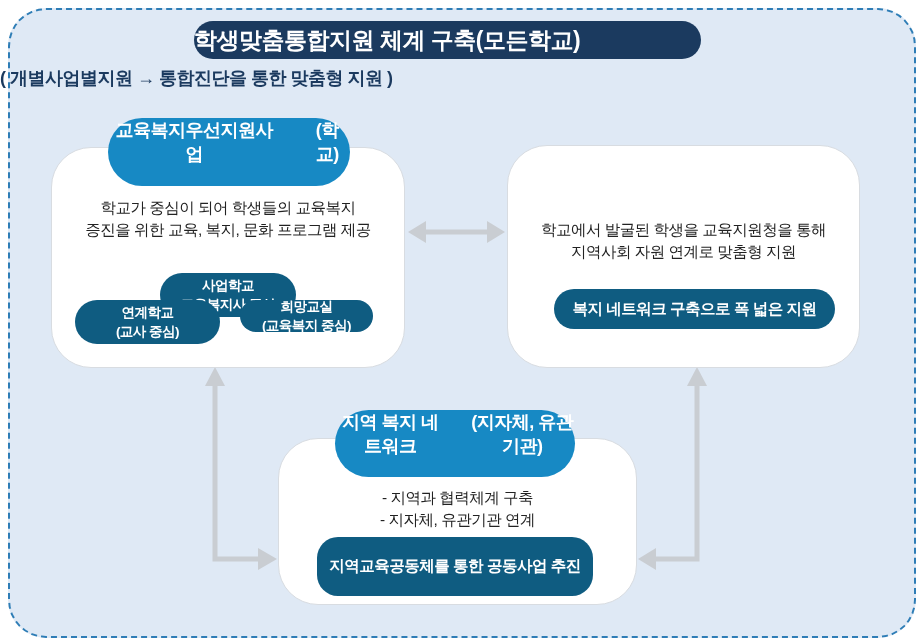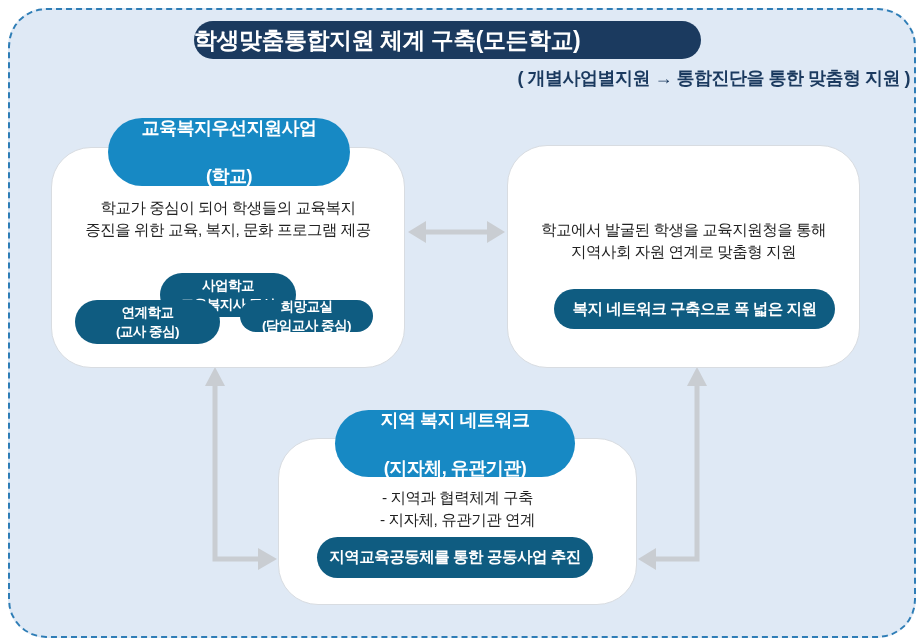--- a/index.html
+++ b/index.html
@@ -26,21 +26,21 @@
   .title-pill {
     position: absolute; left: 194px; top: 21px; width: 507px; height: 38px;
     background: var(--navy, #1b3a5f);
     border-radius: 19px;
     color: #ffffff; font-size: 23px; font-weight: bold;
     line-height: 38px; text-align: left;
     letter-spacing: -0.5px;
   }
   .subtitle {
     position: absolute; left: 0; top: 66px; width: 910px;
-    text-align: right;
+    text-align: left;
     color: var(--navy, #1b3a5f);
     font-size: 18px; font-weight: bold;
     letter-spacing: -0.5px;
   }
 
   .card {
     position: absolute;
     background: #ffffff;
     border: 1px solid #d8dce1;
     border-radius: 40px;
@@ -49,21 +49,21 @@
   .card-school { left: 51px;  top: 147px; width: 354px; height: 221px; }
   .card-office { left: 507px; top: 145px; width: 353px; height: 223px; }
   .card-region { left: 278px; top: 438px; width: 359px; height: 167px; }
 
   .head-pill {
     position: absolute;
     background: var(--blue, #1789c4);
     border-radius: 34px;
     color: #ffffff; font-weight: bold; font-size: 18px;
     text-align: center; line-height: 24px;
-    display: flex; flex-direction: column; justify-content: center;
+    display: flex; flex-direction: row; justify-content: center;
     letter-spacing: -0.5px;
     box-sizing: border-box;
     gap: 24px;
   }
   .pill-school { left: 108px; top: 118px; width: 242px; height: 68px; }
   .pill-office { left: 565px; top: 117px; width: 241px; height: 70px; }
   .pill-region { left: 335px; top: 410px; width: 240px; height: 67px; }
 
   .body-text {
     position: absolute;
@@ -94,21 +94,21 @@
     position: absolute;
     background: var(--teal, #0f5c81);
     border-radius: 21px;
     color: #ffffff; font-weight: bold; font-size: 15.5px;
     text-align: center;
     display: flex; align-items: center; justify-content: center;
     letter-spacing: -0.5px;
     box-sizing: border-box;
   }
   .badge-office { left: 554px; top: 289px; width: 281px; height: 40px; }
-  .badge-region { left: 317px; top: 537px; width: 276px; height: 41px; }
+  .badge-region { left: 317px; top: 537px; width: 276px; height: 59px; }
 </style>
 </head>
 <body>
 
 <div class="stage">
 
   <div class="frame"></div>
 
   <svg class="arrows" viewBox="0 0 924 644">
     <g>
@@ -144,21 +144,21 @@
   <div class="teal-pill tp-1">
     <div>사업학교</div>
     <div>(교육복지사 중심)</div>
   </div>
   <div class="teal-pill tp-2">
     <div>연계학교</div>
     <div>(교사 중심)</div>
   </div>
   <div class="teal-pill tp-3">
     <div>희망교실</div>
-    <div>(담임교사 중심)</div>
+    <div>(교육복지 중심)</div>
   </div>
 
   <div class="card card-office"></div>
   <div class="body-text body-office">
     <div>학교에서 발굴된 학생을 교육지원청을 통해</div>
     <div>지역사회 자원 연계로 맞춤형 지원</div>
   </div>
   <div class="badge-pill badge-office">복지 네트워크 구축으로 폭 넓은 지원</div>
 
   <div class="card card-region"></div>

